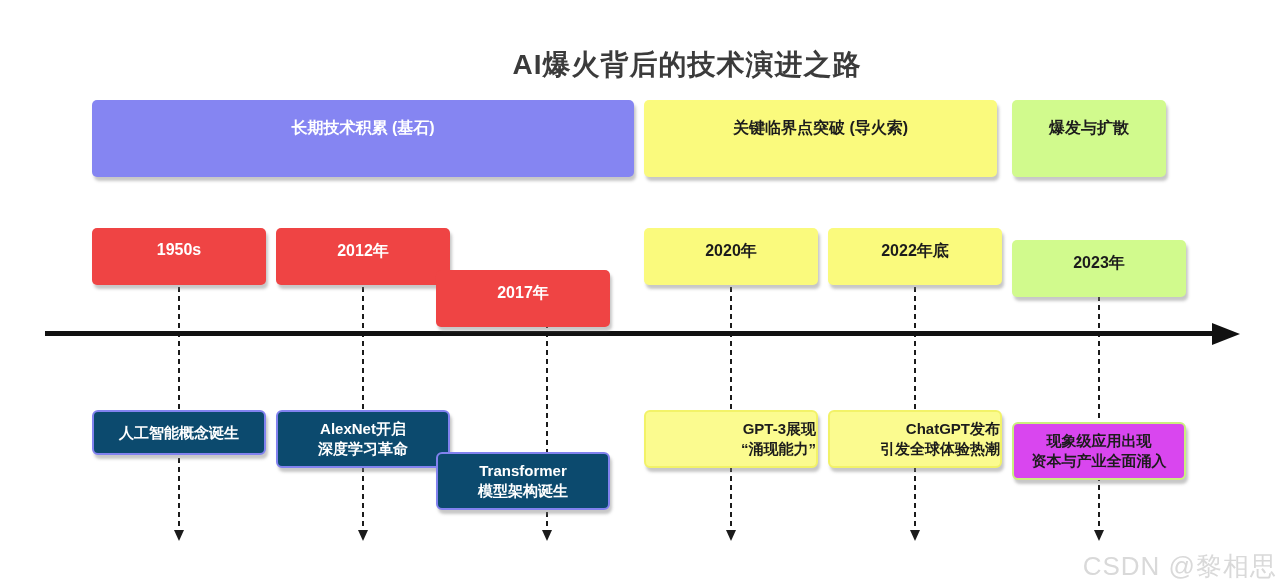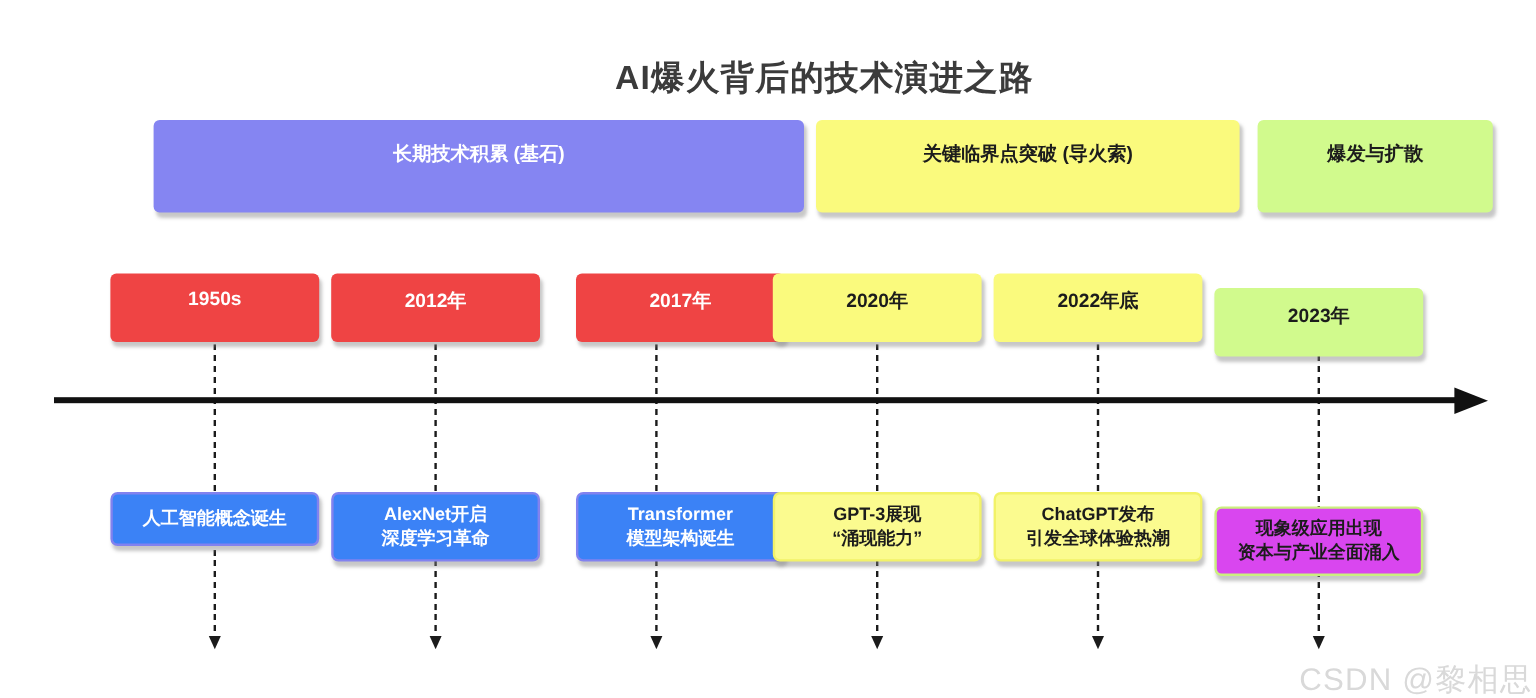--- a/index.html
+++ b/index.html
@@ -19,25 +19,25 @@
     letter-spacing:1px;
   }
 
   
   .phase {
     position:absolute; top:100px; height:77px;
     border-radius:5px;
     box-shadow:2px 4px 3px rgba(130,130,130,0.45);
     display:flex; justify-content:center; align-items:flex-start;
     padding-top:18px; box-sizing:border-box;
-    font-size:16px; font-weight:bold;margin-left:36px;
+    font-size:16px; font-weight:bold;
   }
   .phase-1 { left:92px;  width:542px; background:#8585F2; color:#ffffff; }
   .phase-2 { left:644px; width:353px; background:#FAFA7D; color:#1c1c1c; }
-  .phase-3 { left:1012px; width:196px; background:#D1FA8D; color:#1c1c1c; }
+  .phase-3 { left:1012px; width:154px; background:#D1FA8D; color:#1c1c1c; }
 
   
   .yearbox {
     position:absolute; top:228px; width:174px; height:57px;
     border-radius:5px;
     box-shadow:2px 4px 3px rgba(130,130,130,0.45);
     display:flex; justify-content:center; align-items:flex-start;
     padding-top:13px; box-sizing:border-box;
     font-size:16px; font-weight:bold;
     z-index:2;
@@ -50,26 +50,26 @@
   .descbox {
     position:absolute; top:410px; width:174px; height:58px;
     border-radius:6px;
     box-shadow:2px 4px 3px rgba(130,130,130,0.45);
     display:flex; flex-direction:column; justify-content:center; align-items:center;
     font-size:15px; font-weight:bold; line-height:20px; text-align:center;
     box-sizing:border-box; border:2px solid transparent;
     z-index:2;
   }
   .descbox.short { height:45px; }
-  .desc-purple { background:#3b82f6; border-color:#8282EF; color:#ffffff;text-align:center; }
-  .desc-yellow { background:#FBFB8F; border-color:#F2F268; color:#1c1c1c; }
+  .desc-purple { background:#0c4a6e; border-color:#8282EF; color:#ffffff;text-align:center; }
+  .desc-yellow { background:#FBFB8F; border-color:#F2F268; color:#1c1c1c;align-items:flex-end; }
   .desc-green  { background:#d946ef; border-color:#CBEF7F; color:#1c1c1c; }
 
   
-  .col-1 { left:92px; }  .col-2 { left:276px; } .col-3 { left:480px; }
+  .col-1 { left:92px; }  .col-2 { left:276px; } .col-3 { left:436px;margin-top:42px; }
   .col-4 { left:644px; } .col-5 { left:828px; } .col-6 { left:1012px;margin-top:12px; }
 
   
   .dotline {
     position:absolute; top:287px; height:244px; width:2px;
     background:repeating-linear-gradient(to bottom,#1b1b1b 0 5px,transparent 5px 9px);
     z-index:1;
   }
   .dl-1 { left:178px; } .dl-2 { left:362px; } .dl-3 { left:546px; }
   .dl-4 { left:730px; } .dl-5 { left:914px; } .dl-6 { left:1098px; }

